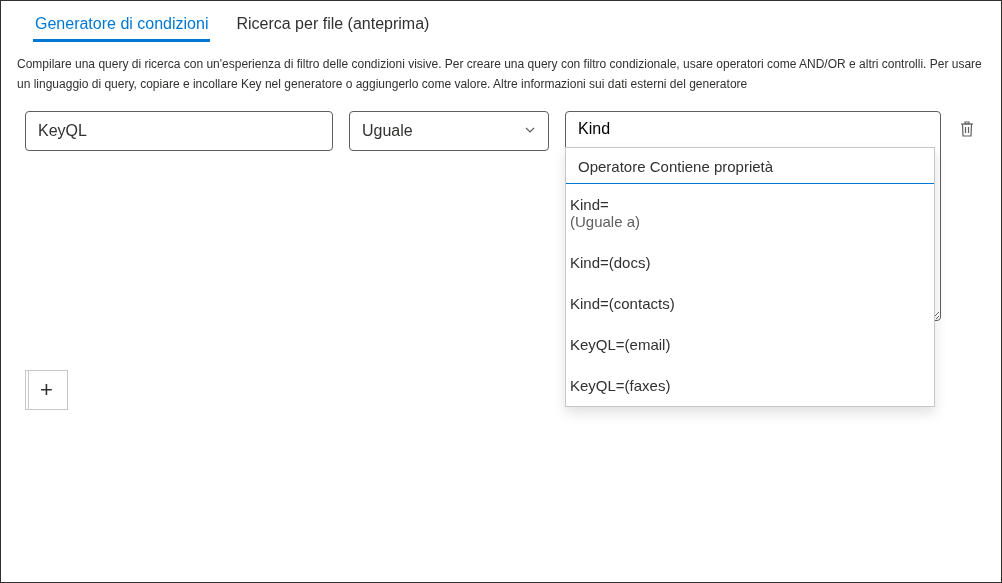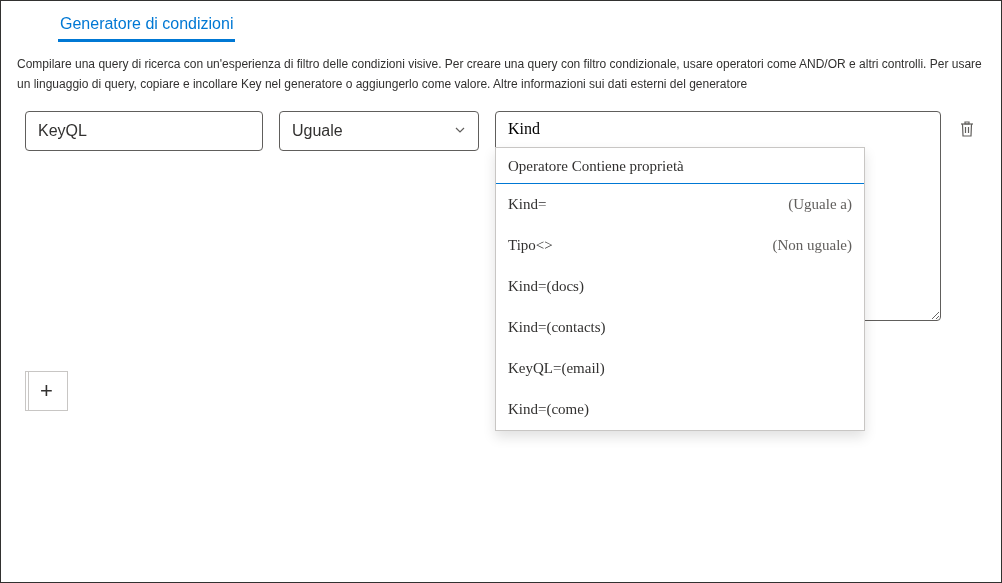--- a/index.html
+++ b/index.html
@@ -13,23 +13,22 @@
       color: #323130;
       background: #fff;
       width: 1002px;
       height: 583px;
       border: 1px solid #323130;
       overflow: hidden;
     }
     .tabs {
       display: flex;
       gap: 24px;
-      padding: 8px 16px 0 16px;
+      padding: 8px 16px 0 32px;
       border-bottom: 1px solid transparent;
-      margin-left: 41px;
     }
     .tab {
       padding: 6px 2px 8px 2px;
       font-size: 16px;
       cursor: pointer;
       position: relative;
     }
     .tab.active {
       color: #0078d4;
     }
@@ -49,21 +48,21 @@
       color: #323130;
     }
     .condition-row {
       display: flex;
       align-items: flex-start;
       gap: 16px;
       padding: 0 24px;
       position: relative;
     }
     .text-input {
-      width: 238px;
+      width: 308px;
       height: 40px;
       border: 1px solid #605e5c;
       border-radius: 4px;
       padding: 0 12px;
       font-size: 16px;
       color: #323130;
       font-family: inherit;
     }
     .select-wrapper {
       position: relative;
@@ -82,21 +81,20 @@
       cursor: pointer;
       background: #fff;
       gap: 32px;
     }
     .chevron {
       color: #605e5c;
     }
     .value-area {
       position: relative;
       flex: 1;
-      font-family: Liberation Serif, serif;
     }
     .value-textarea {
       width: 100%;
       height: 210px;
       border: 1px solid #605e5c;
       border-radius: 4px;
       padding: 8px 12px;
       font-size: 16px;
       font-family: inherit;
       resize: both;
@@ -127,31 +125,31 @@
       font-size: 15px;
     }
     .dropdown-header {
       padding: 10px 12px 8px 12px;
       border-bottom: 1px solid #0078d4;
       color: #323130;
     }
     .dropdown-item {
       display: flex;
       justify-content: space-between;
-      padding: 12px 12px;
-      cursor: pointer;
+      padding: 12px 4px;
+      cursor: pointer;
+      flex-direction: column;
     }
     .dropdown-section {
       padding: 10px 12px;
       font-size: 18px;
       font-weight: 400;
     }
     .dropdown-hint {
       color: #605e5c;
-      text-align: right;
     }
     .add-btn-row {
       padding: 0 24px;
       margin-top: 46px;
     }
     .add-btn {
       display: inline-flex;
       align-items: center;
       gap: 10px;
       border: 1px solid #c8c6c4;
@@ -176,20 +174,21 @@
       font-size: 22px;
       font-weight: 300;
       line-height: 1;
     }
   </style>
 </head>
 <body>
 
 <div class="tabs">
   <div class="tab active">Generatore di condizioni</div>
+  <div class="tab">Ricerca per file (anteprima)</div>
 </div>
 
 <div class="description">Compilare una query di ricerca con un'esperienza di filtro delle condizioni visive. Per creare una query con filtro condizionale, usare operatori come AND/OR e altri controlli. Per usare un linguaggio di query, copiare e incollare Key nel generatore o aggiungerlo come valore. Altre informazioni sui dati esterni del generatore</div>
 
 <div class="condition-row">
   <input type="text" class="text-input" value="KeyQL" style="">
 
   <div class="select-wrapper">
     <div class="select-input">
       <span>Uguale</span>
@@ -204,37 +203,33 @@
   <div class="value-area">
     <textarea class="value-textarea" style="">Kind</textarea>
 
     <div class="dropdown">
       <div class="dropdown-header">Operatore Contiene proprietà</div>
       <div class="dropdown-item">
         <span>Kind=</span>
         <span class="dropdown-hint">(Uguale a)</span>
       </div>
       <div class="dropdown-item">
-        <span>Tipo&lt;&gt;</span>
-        <span class="dropdown-hint">(Non uguale)</span>
-      </div>
-      <div class="dropdown-item">
         <span>Kind=(docs)</span>
         <span class="dropdown-hint"></span>
       </div>
       <div class="dropdown-item">
         <span>Kind=(contacts)</span>
         <span class="dropdown-hint"></span>
       </div>
       <div class="dropdown-item">
         <span>KeyQL=(email)</span>
         <span class="dropdown-hint"></span>
       </div>
       <div class="dropdown-item">
-        <span>Kind=(come)</span>
+        <span>KeyQL=(faxes)</span>
         <span class="dropdown-hint"></span>
       </div>
     </div>
   </div>
 
   <button class="delete-btn">
     <span>
       <svg width="16" height="18" viewBox="0 0 16 18" fill="none" stroke="#605e5c" stroke-width="1.2">
         <path d="M2 4 L14 4"></path>
         <path d="M6 2 L10 2 L10 4 L6 4 Z"></path>

